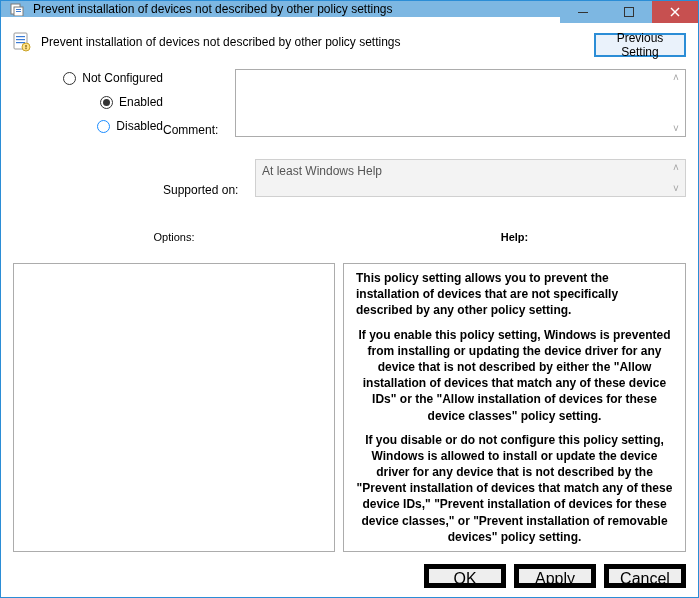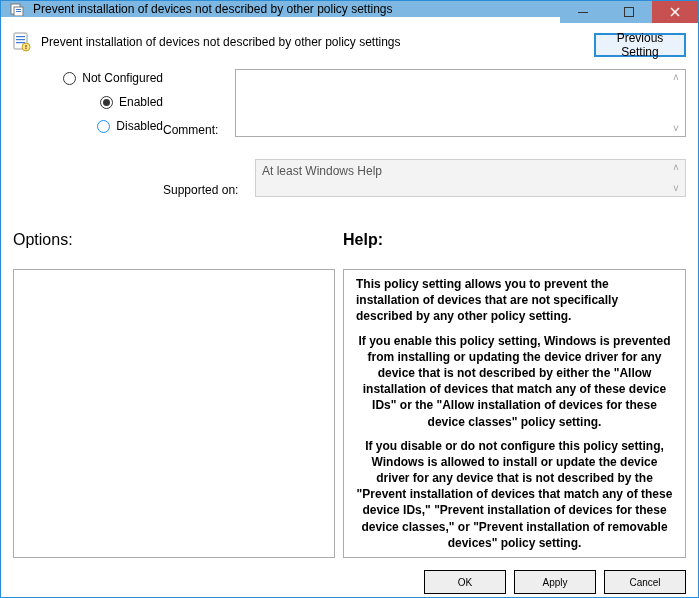--- a/index.html
+++ b/index.html
@@ -194,22 +194,23 @@
     gap: 8px;
     margin-top: 12px;
   }
   .col {
     display: flex;
     flex-direction: column;
   }
   .col-options { flex: 0 0 322px; }
   .col-help { flex: 1; font-weight: bold; }
   .col-label {
-    font-size: 16px;
+    font-size: 11px;
     margin-bottom: 20px;
+    text-align: center;
   }
   .panel {
     flex: 1;
     border: 1px solid #acacac;
     background: #fff;
     padding: 6px 12px;
     overflow: auto;
   }
   .help-text p {
     margin: 0 0  0;
@@ -219,23 +220,23 @@
   .help-text p + p { margin-top: 8px; text-align: center; }
   .button-row {
     display: flex;
     justify-content: flex-end;
     gap: 8px;
     padding-top: 12px;
   }
   .dlg-btn {
     width: 82px;
     height: 24px;
-    border: 1px solid #000000;
+    border: 5px solid #000000;
     background: #eee;
-    font-size: 10px;
+    font-size: 16px;
     font-family: inherit;
     cursor: default;
   }
 </style>
 </head>
 <body>
 
 <div class="window">
   <div class="titlebar">
     <div class="titlebar-icon">

